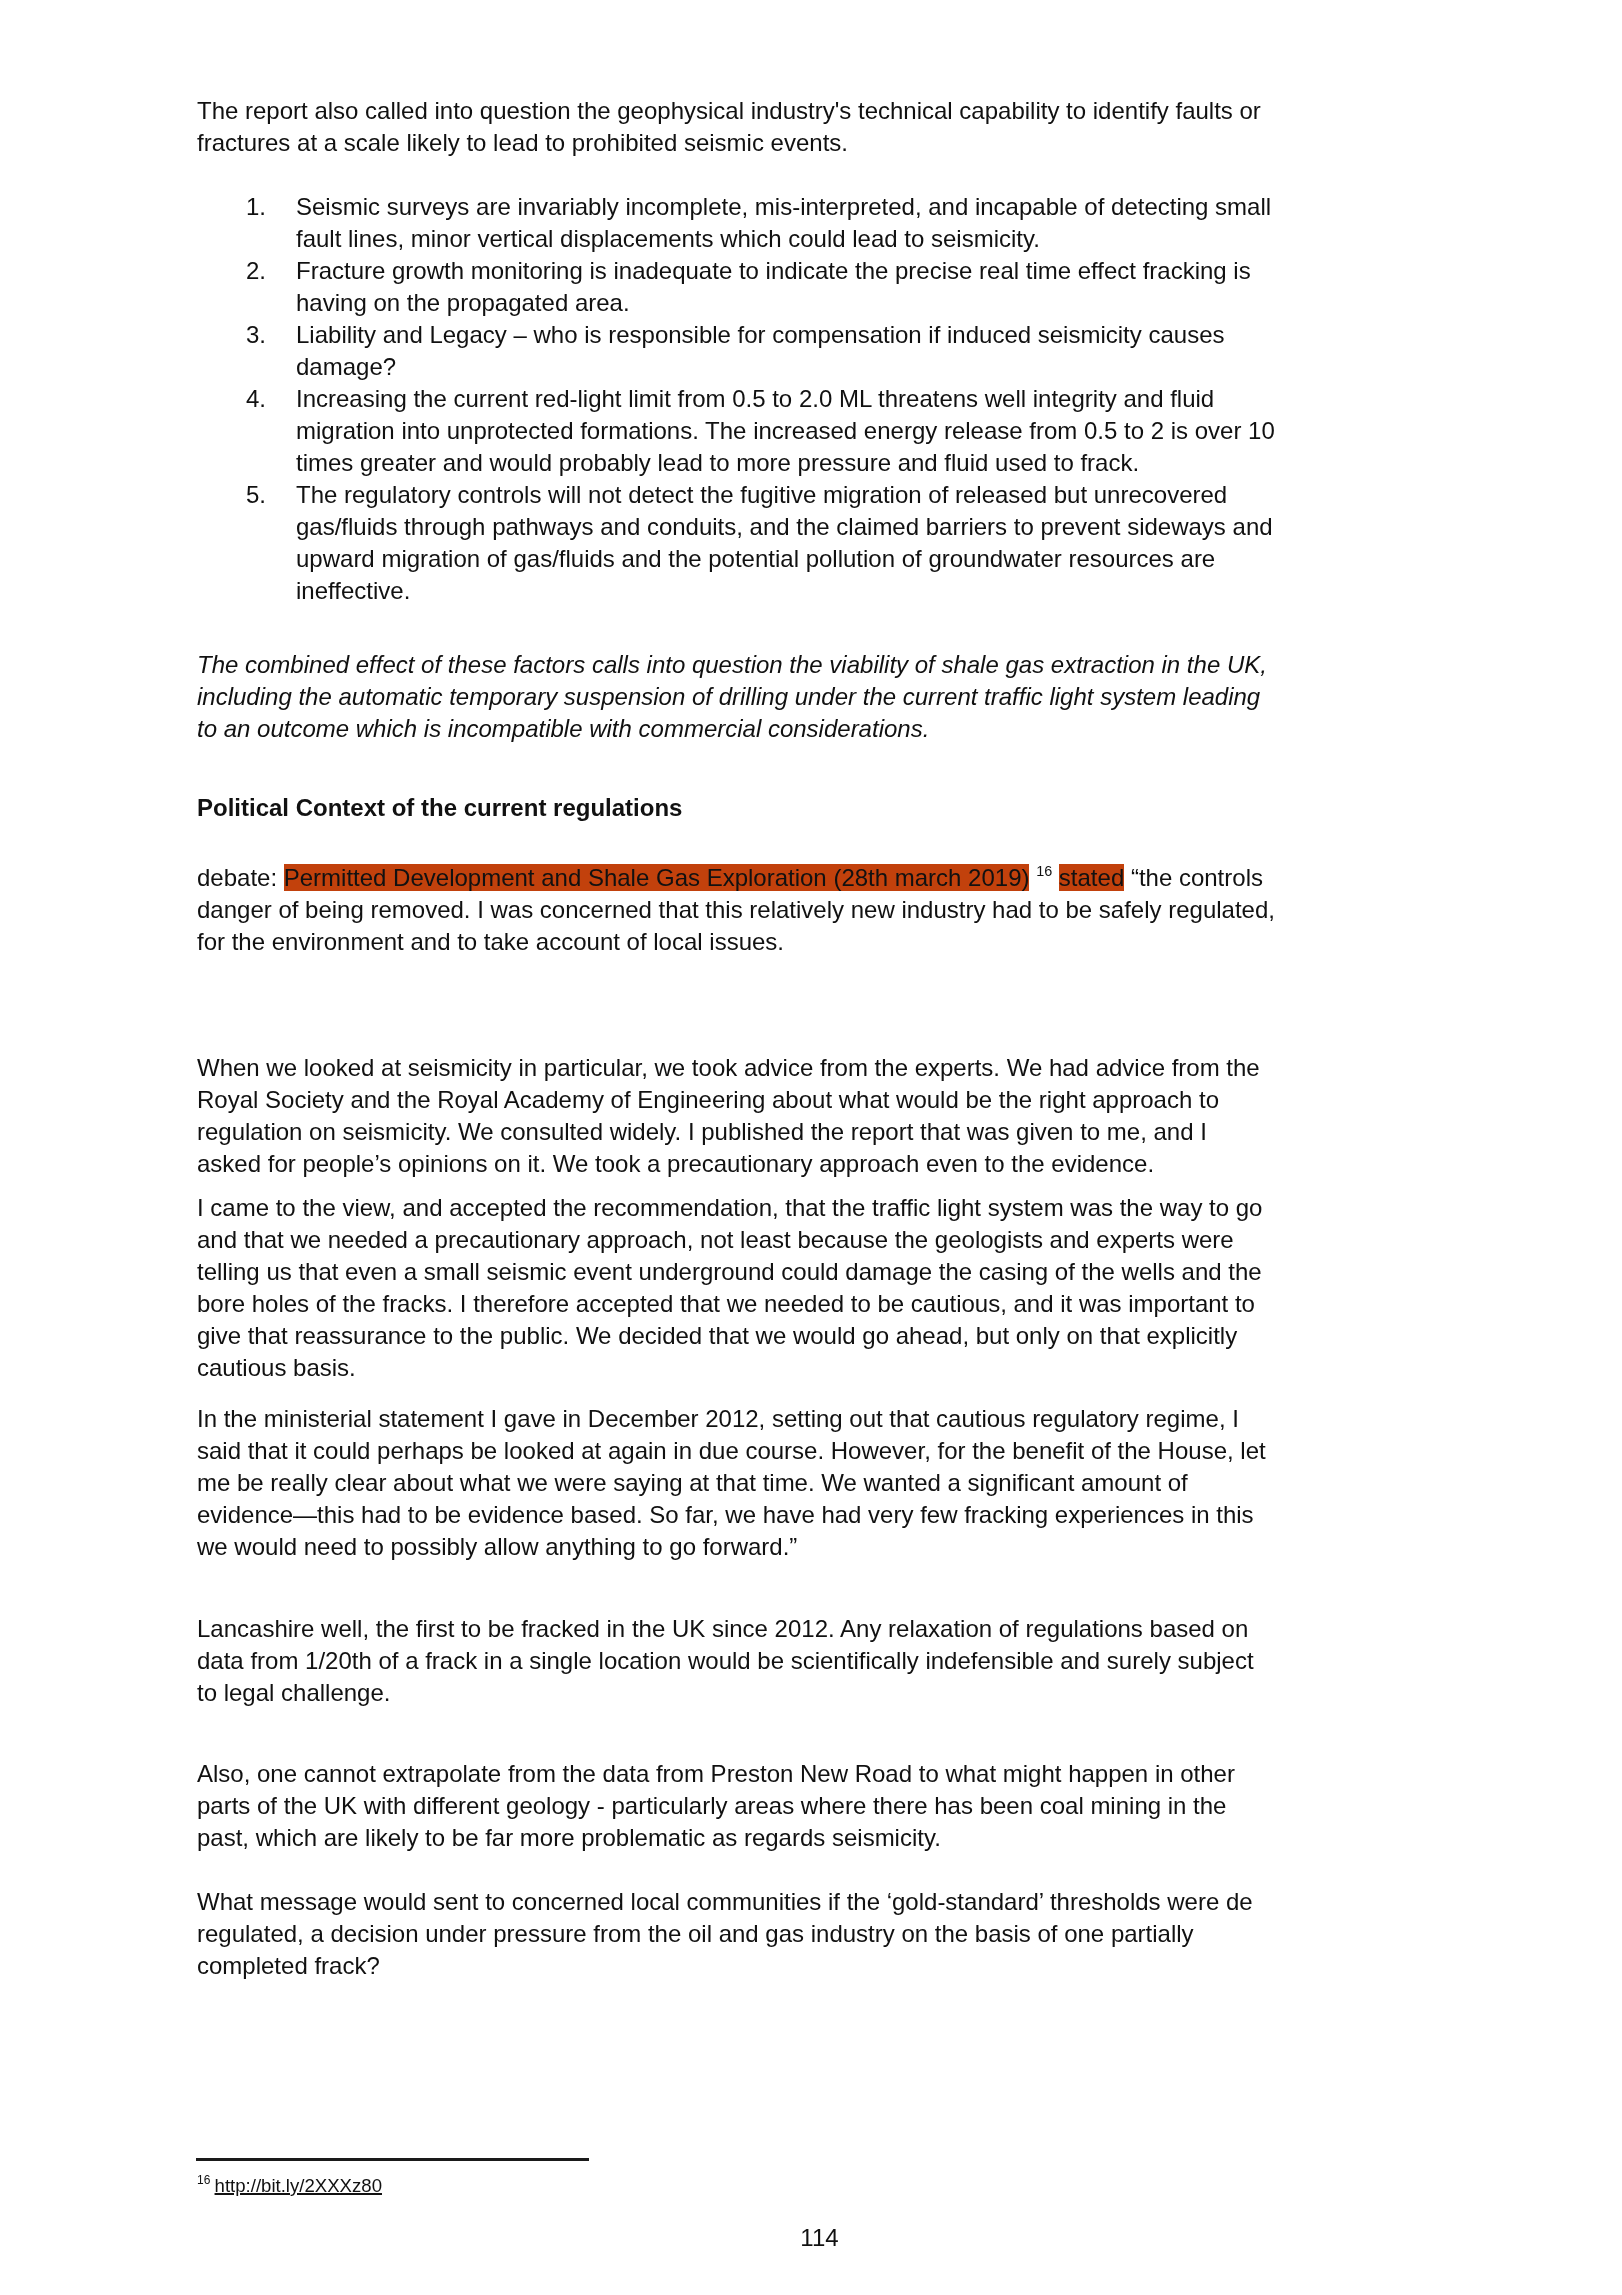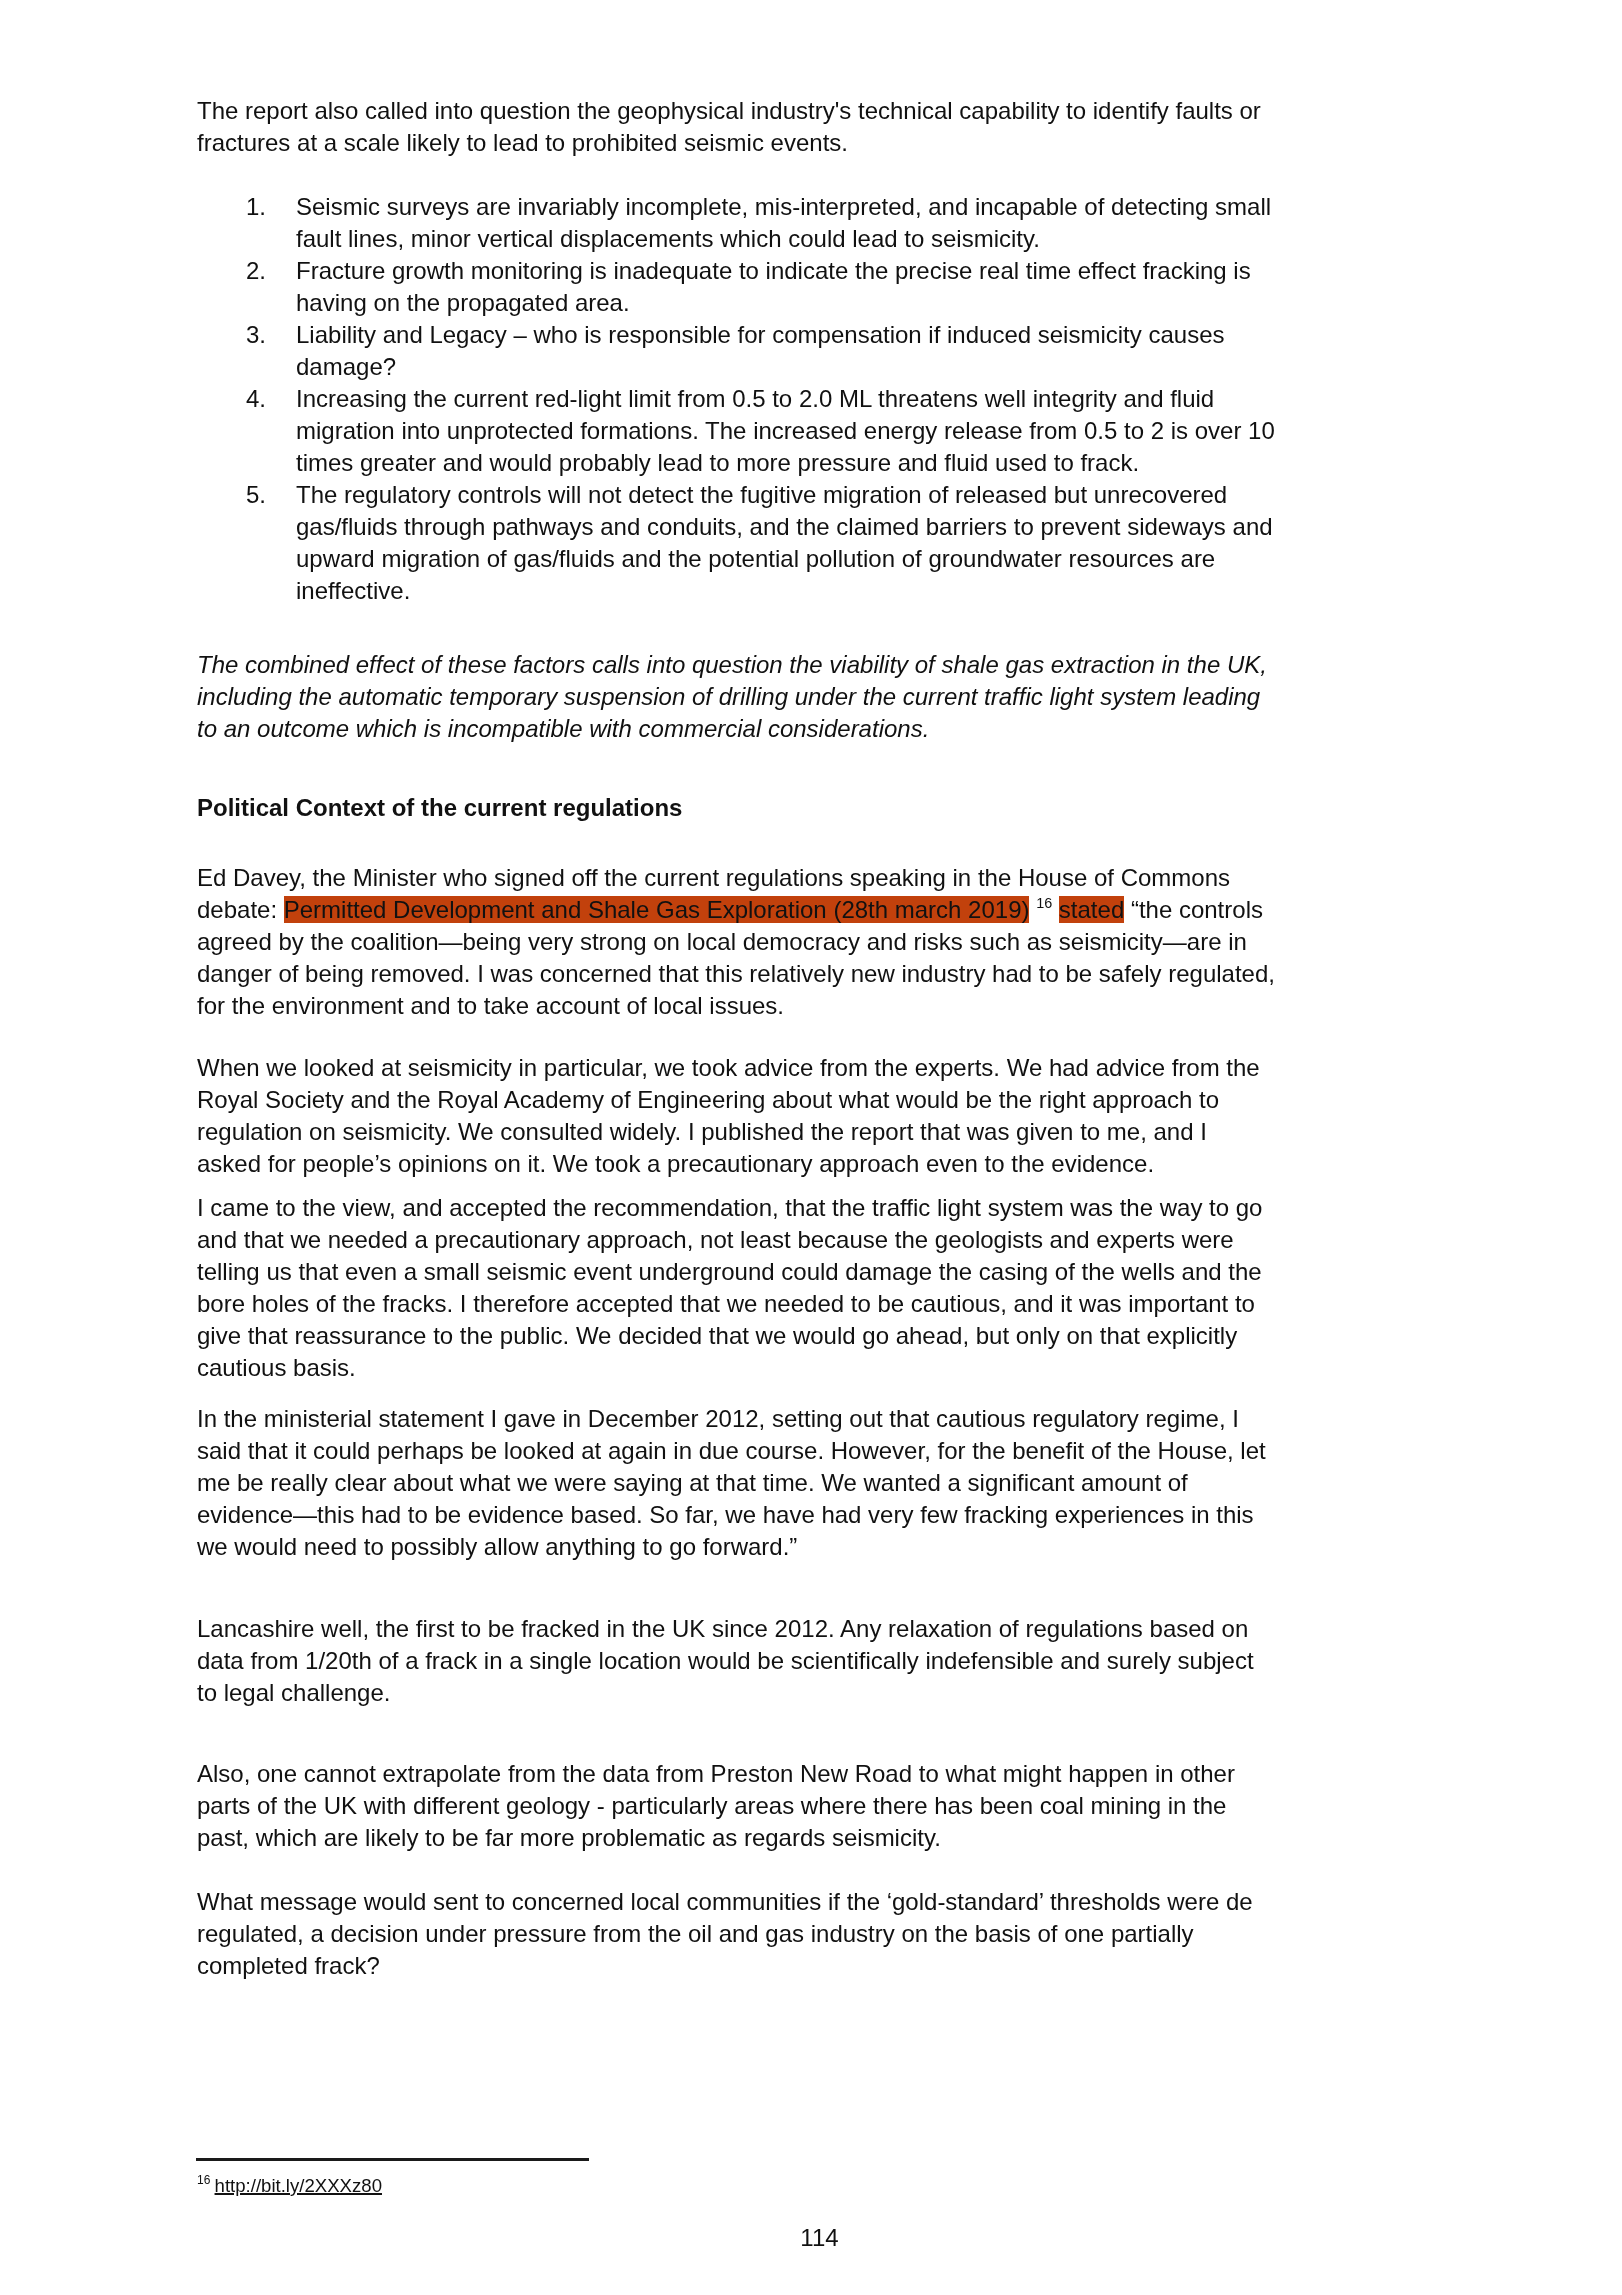--- a/index.html
+++ b/index.html
@@ -147,23 +147,21 @@
     <span class="line">The combined effect of these factors calls into question the viability of shale gas extraction in the UK,</span>
     <span class="line">including the automatic temporary suspension of drilling under the current traffic light system leading</span>
     <span class="line">to an outcome which is incompatible with commercial considerations.</span>
   </div>
 
   <div class="block heading" style="top:792px;">
     <span class="line">Political Context of the current regulations</span>
   </div>
 
   <div class="block" style="top:862px;">
-    <span class="line">Ed Davey, the Minister who signed off the current regulations speaking in the House of Commons</span>
     <span class="line"><span>debate: </span><span class="hl">Permitted Development and Shale Gas Exploration (28th march 2019)</span> <sup class="ref">16</sup> <span class="hl">stated</span><span> “the controls</span></span>
-    <span class="line">agreed by the coalition—being very strong on local democracy and risks such as seismicity—are in</span>
     <span class="line">danger of being removed. I was concerned that this relatively new industry had to be safely regulated,</span>
     <span class="line">for the environment and to take account of local issues.</span>
   </div>
 
   <div class="block" style="top:1052px;">
     <span class="line">When we looked at seismicity in particular, we took advice from the experts. We had advice from the</span>
     <span class="line">Royal Society and the Royal Academy of Engineering about what would be the right approach to</span>
     <span class="line">regulation on seismicity. We consulted widely. I published the report that was given to me, and I</span>
     <span class="line">asked for people’s opinions on it. We took a precautionary approach even to the evidence.</span>
   </div>

